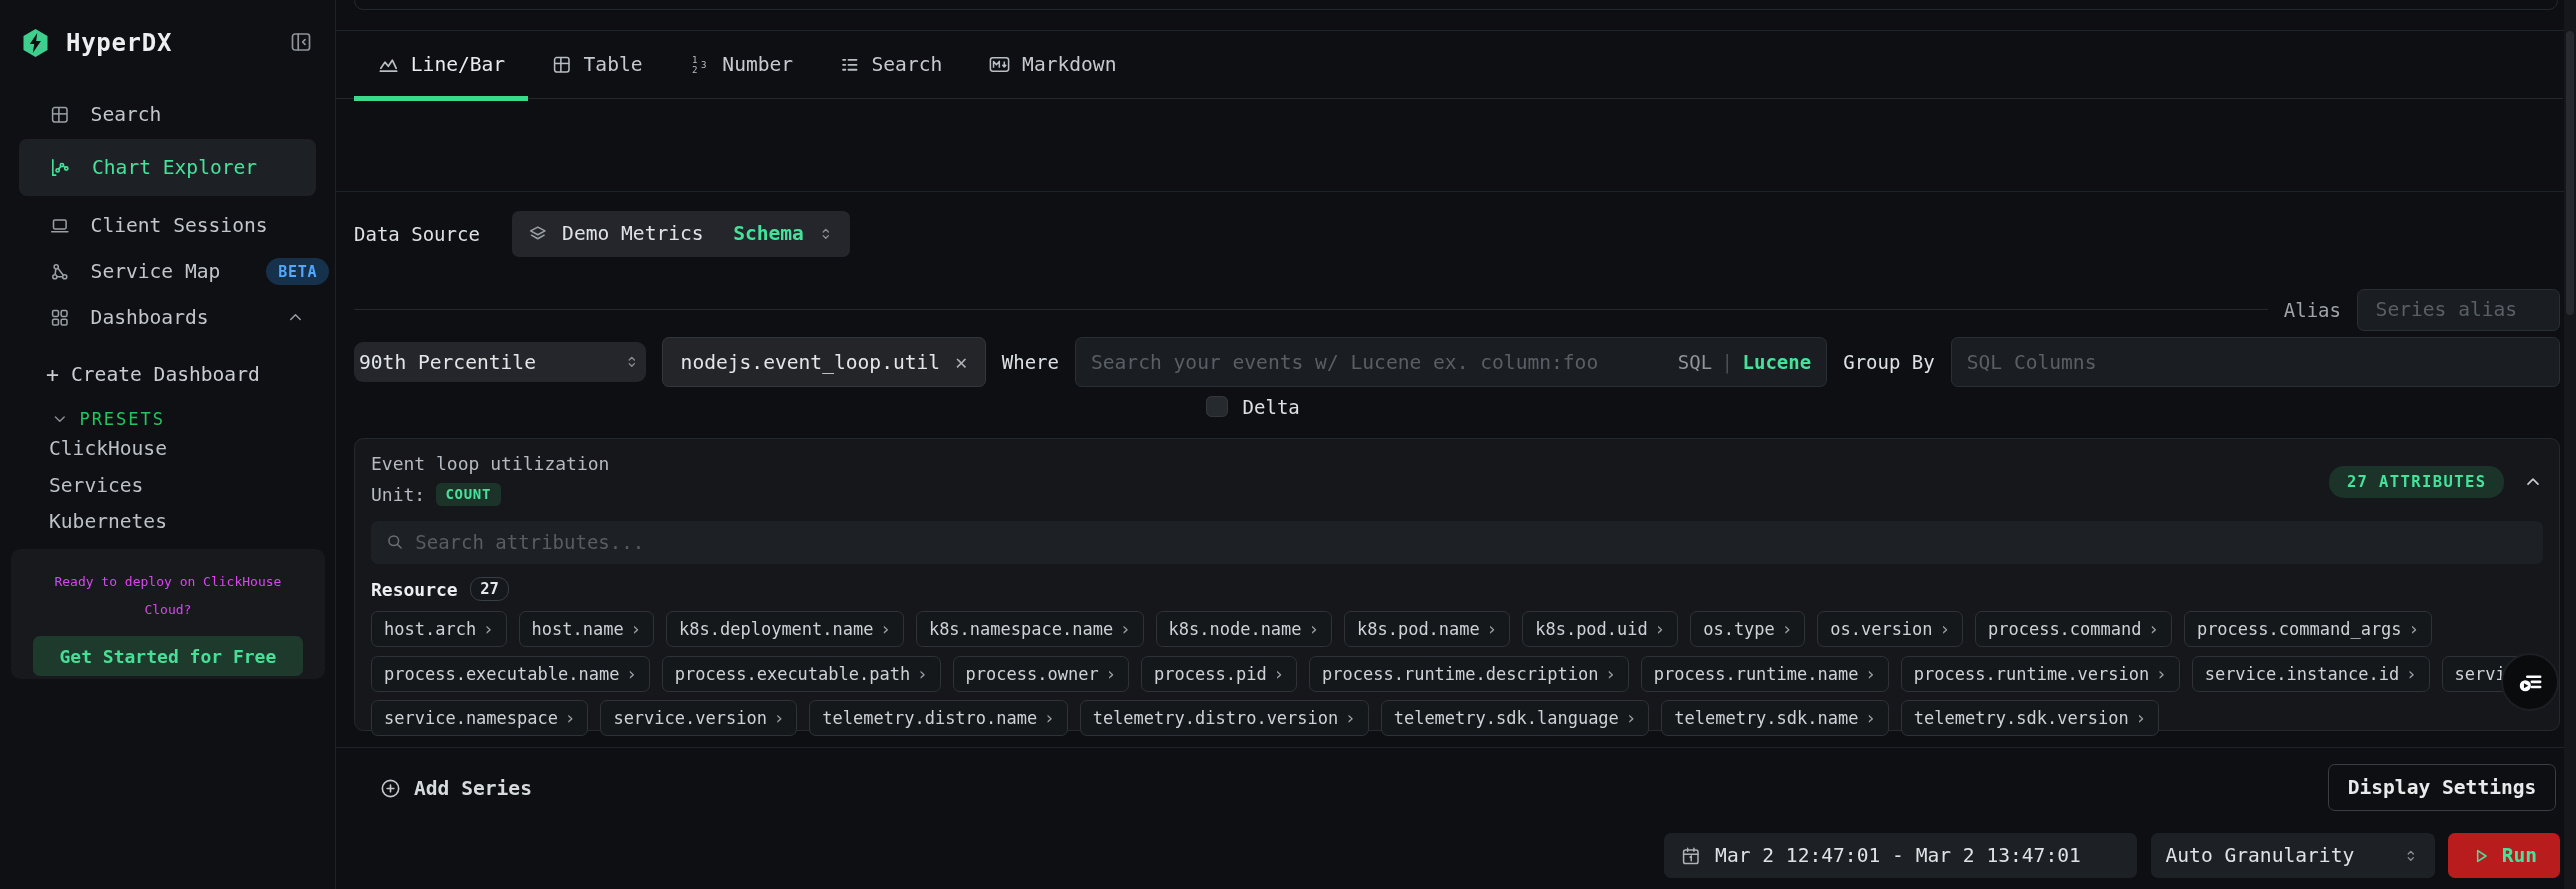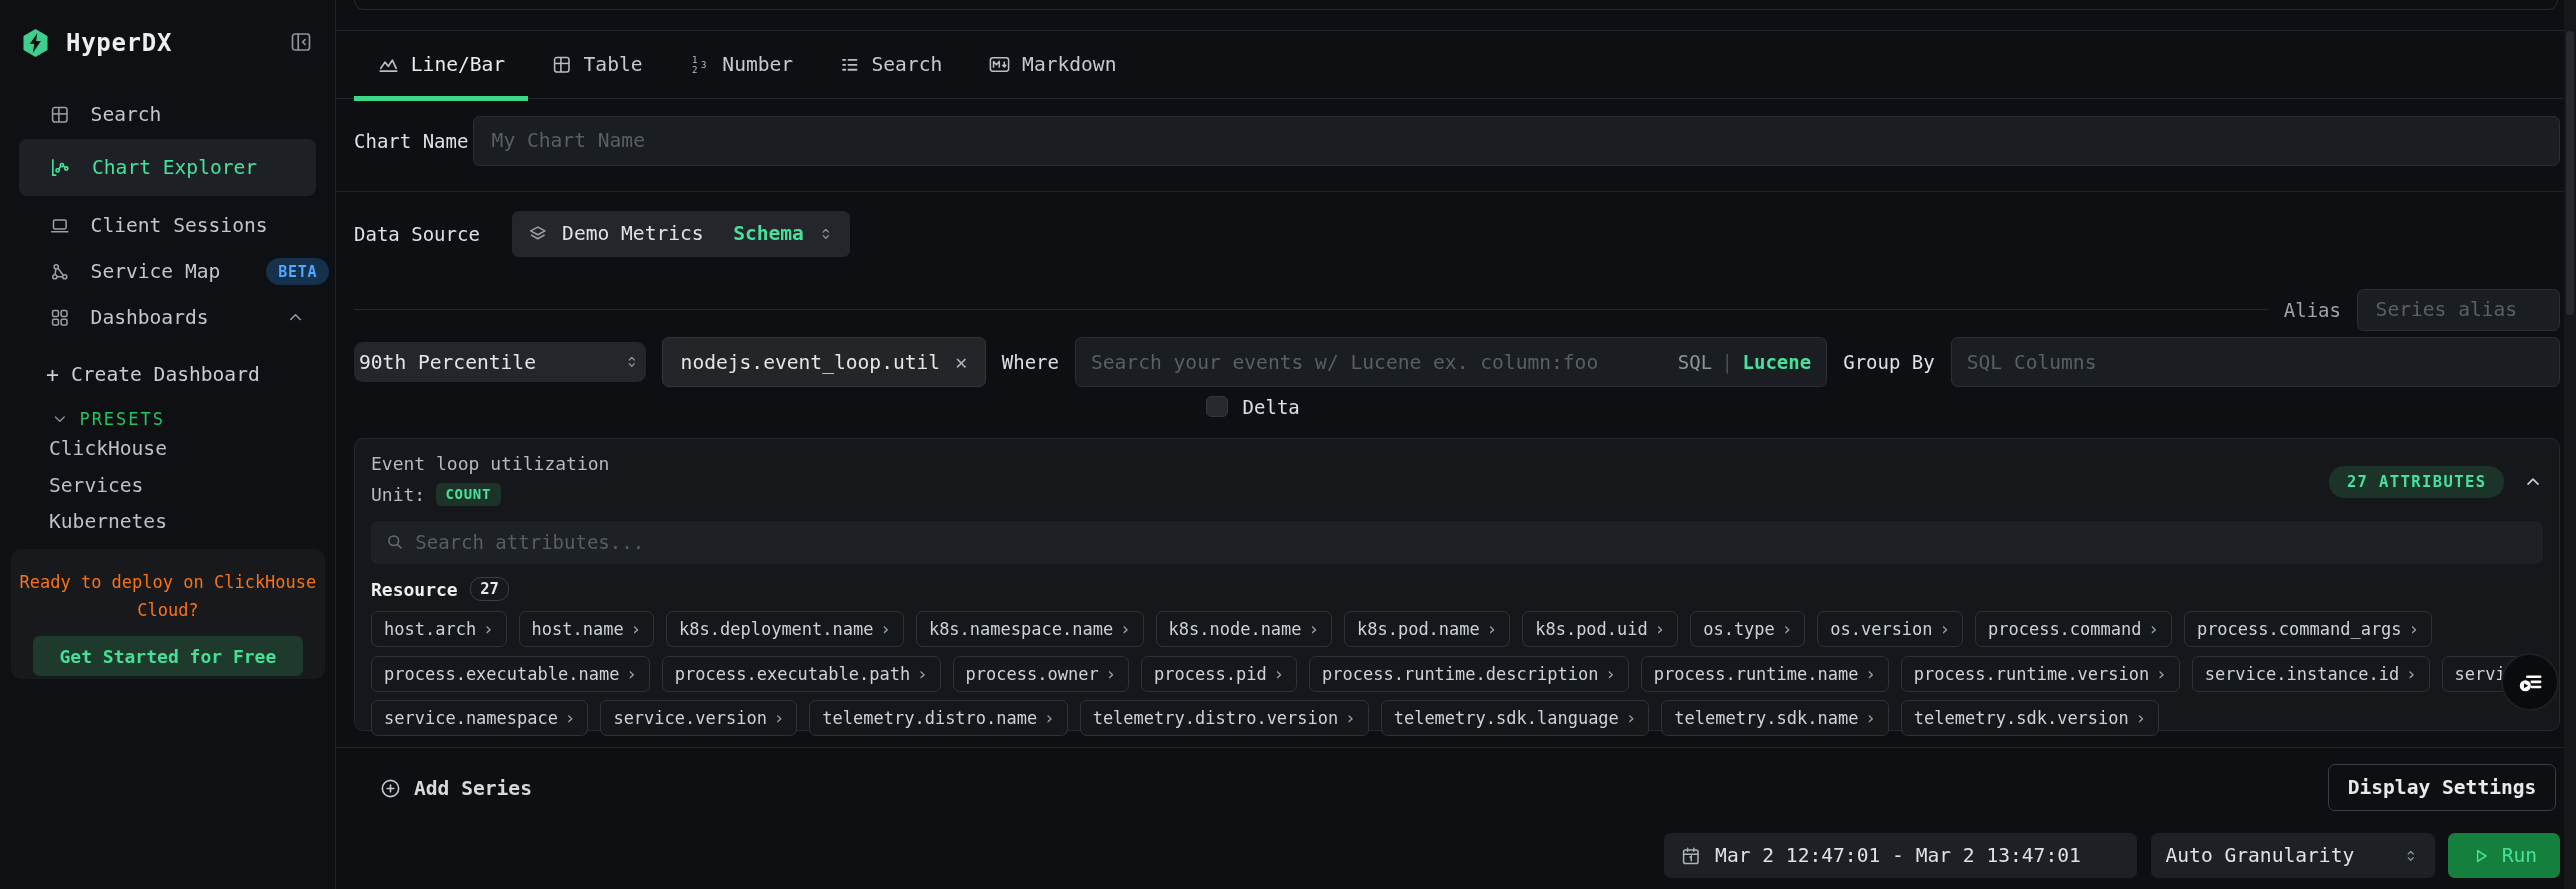--- a/index.html
+++ b/index.html
@@ -33,21 +33,21 @@
   .beta-badge { margin-left:26px; background:#16314b; color:#52a7ff; font-size:15px; font-weight:bold; letter-spacing:0.7px; padding:4.7px 12px; border-radius:13.5px; }
   .nav-chevron { margin-left:auto; margin-right:30px; color:#9aa0a6; }
 
   .create-dash { position:absolute; top:358px; left:0; right:0; height:32px; display:flex; align-items:center; gap:12px; padding-left:46px; font-size:19.6px; color:#c9cdd2; cursor:pointer; }
   .plus-glyph { font-size:21.6px; color:#c9cdd2; }
 
   .presets-header { position:absolute; top:407px; left:0; right:0; height:24px; display:flex; align-items:center; gap:10.8px; padding-left:51px; font-size:17px; letter-spacing:2px; color:#22c55e; cursor:pointer; }
   .preset-item { position:absolute; left:49px; font-size:19.6px; color:#bcc1c7; height:27px; display:flex; align-items:center; cursor:pointer; }
 
   .promo-card { position:absolute; left:10.8px; right:10px; top:549px; height:130px; background:#17191d; border-radius:9.5px; text-align:center; padding-top:19px; }
-  .promo-text { font-size:17px; color:#f97316; line-height:28px; padding:0 8px; white-space:pre-line; }
+  .promo-text { font-size:13px; color:#d946ef; line-height:28px; padding:0 8px; white-space:pre-line; }
   .promo-btn { display:inline-block; margin-top:12px; background:#1d3a2d; color:#45e096; font-weight:bold; font-size:18px; padding:9.5px 27px; border-radius:6.8px; border:none; cursor:pointer; font-family:inherit; }
 
   
   .content { position:absolute; left:336px; top:0; right:0; bottom:0; }
 
   .top-sliver { position:absolute; left:18px; right:17.6px; top:-16px; height:26px; border:1.4px solid #25282d; border-radius:9.5px; background:#0d0f12; }
   .hdivider { position:absolute; left:0; right:0; height:1.4px; background:#1f2327; }
   .div1 { top:30px; } .div2 { top:191px; } .div3 { top:747px; }
 
   .tabs-row { position:absolute; left:0; right:13.5px; top:31px; height:68px; display:flex; align-items:stretch; padding-left:18px; border-bottom:1.4px solid #24272c; }
@@ -119,21 +119,21 @@
 
   
   .add-series { position:absolute; left:43px; top:773px; height:30px; display:flex; align-items:center; gap:12px; font-size:19.6px; font-weight:bold; color:#d7dadd; cursor:pointer; background:none; border:none; font-family:inherit; }
   .add-series .aicon { color:#c3c7cc; }
   .display-settings { position:absolute; right:19.6px; top:764px; height:47px; border:1.4px solid #3a3e44; border-radius:6.8px; background:transparent; color:#e8eaec; font-size:19.6px; font-weight:bold; padding:0 19px; cursor:pointer; font-family:inherit; }
 
   .bottom-bar { position:absolute; right:16px; top:833px; height:45px; display:flex; align-items:center; gap:13.5px; }
   .daterange { width:473px; height:45px; background:#1d2024; border-radius:6.8px; display:flex; align-items:center; gap:13.5px; padding:0 16px; font-size:19.6px; color:#dfe2e5; cursor:pointer; }
   .daterange .cicon { color:#aeb3b9; }
   .granularity { width:284px; height:45px; background:#1d2024; border-radius:6.8px; display:flex; align-items:center; justify-content:space-between; padding:0 15px; font-size:19.6px; color:#dfe2e5; cursor:pointer; }
-  .run-btn { width:112px; height:45px; background:#15803d; border:none; border-radius:6.8px; display:flex; align-items:center; justify-content:center; gap:10.8px; color:#46e29b; font-size:19.6px; font-weight:normal; cursor:pointer; font-family:inherit; }
+  .run-btn { width:112px; height:45px; background:#b91c1c; border:none; border-radius:6.8px; display:flex; align-items:center; justify-content:center; gap:10.8px; color:#46e29b; font-size:19.6px; font-weight:bold; cursor:pointer; font-family:inherit; }
 
   
   .scrollbar { position:absolute; right:0; top:0; bottom:0; width:12px; background:#15171a; }
   .scroll-thumb { position:absolute; right:2px; top:31px; width:8px; height:284px; background:#272a2f; border-radius:4px; }
 </style>
 </head>
 <body>
 
 <div class="app">
 
@@ -292,24 +292,20 @@
           <svg width="23" height="23" viewBox="0 0 24 24" fill="none" stroke="currentColor" stroke-width="1.6" stroke-linejoin="round">
               <rect x="2.5" y="5" width="19" height="14" rx="2.5"></rect>
               <path d="M5.8 15.5V8.8l3 3.4 3-3.4v6.7"></path>
               <path d="M17 8.8v5.2M15 12.2l2 2.4 2-2.4"></path>
             </svg>
         </span>
         <span>Markdown</span>
       </div>
     </div>
 
-    <div class="chart-name-row">
-      <span class="field-label">Chart Name</span>
-      <input class="text-input grow" placeholder="My Chart Name" style="">
-    </div>
 
     <div class="hdivider div2"></div>
 
     <div class="datasource-row">
       <span class="field-label">Data Source</span>
       <div class="source-select">
         <span>
           <svg width="21.6" height="21.6" viewBox="0 0 24 24" fill="none" stroke="#9aa0a6" stroke-width="1.7" stroke-linejoin="round">
               <path d="M12 4.5l8 4.3-8 4.3-8-4.3z"></path>
               <path d="M4.5 13.2L12 17.5l7.5-4.3"></path>

